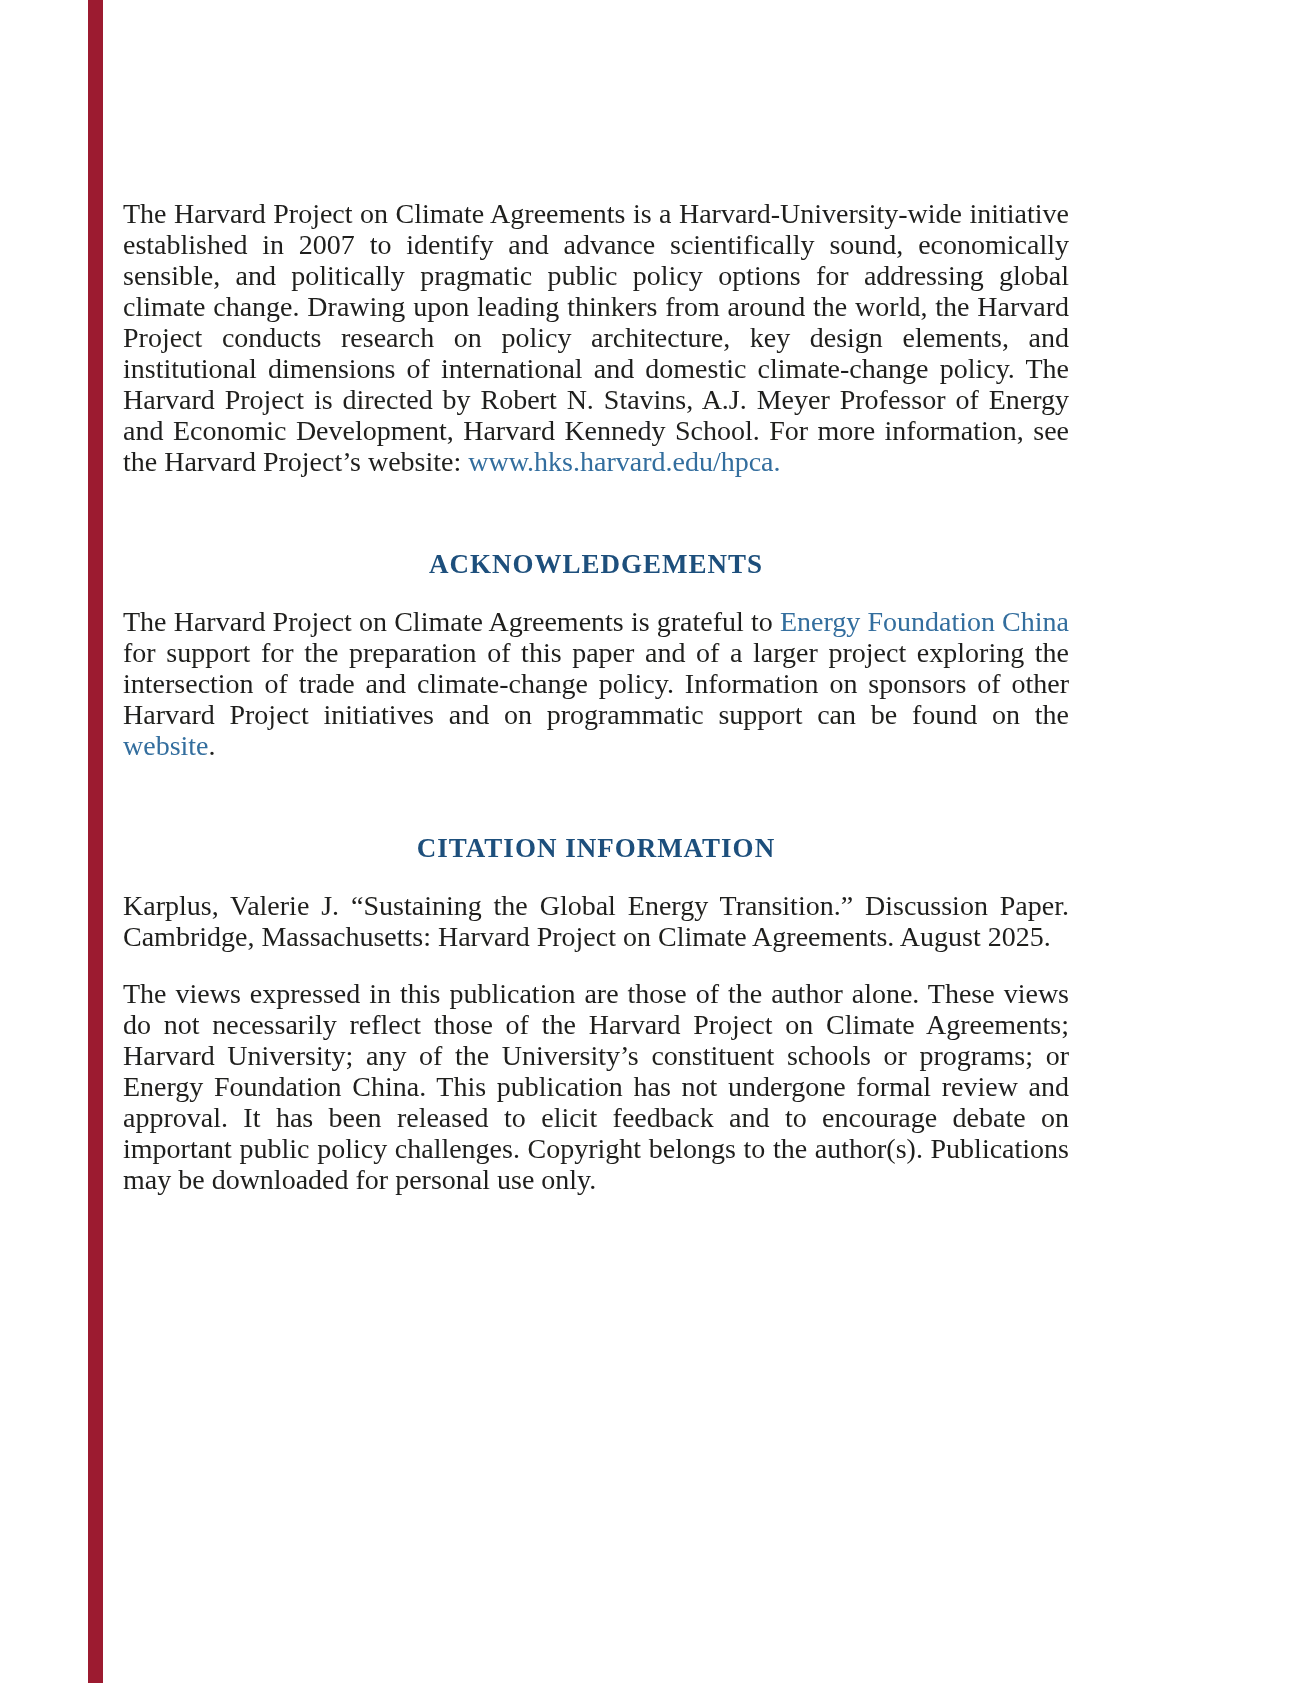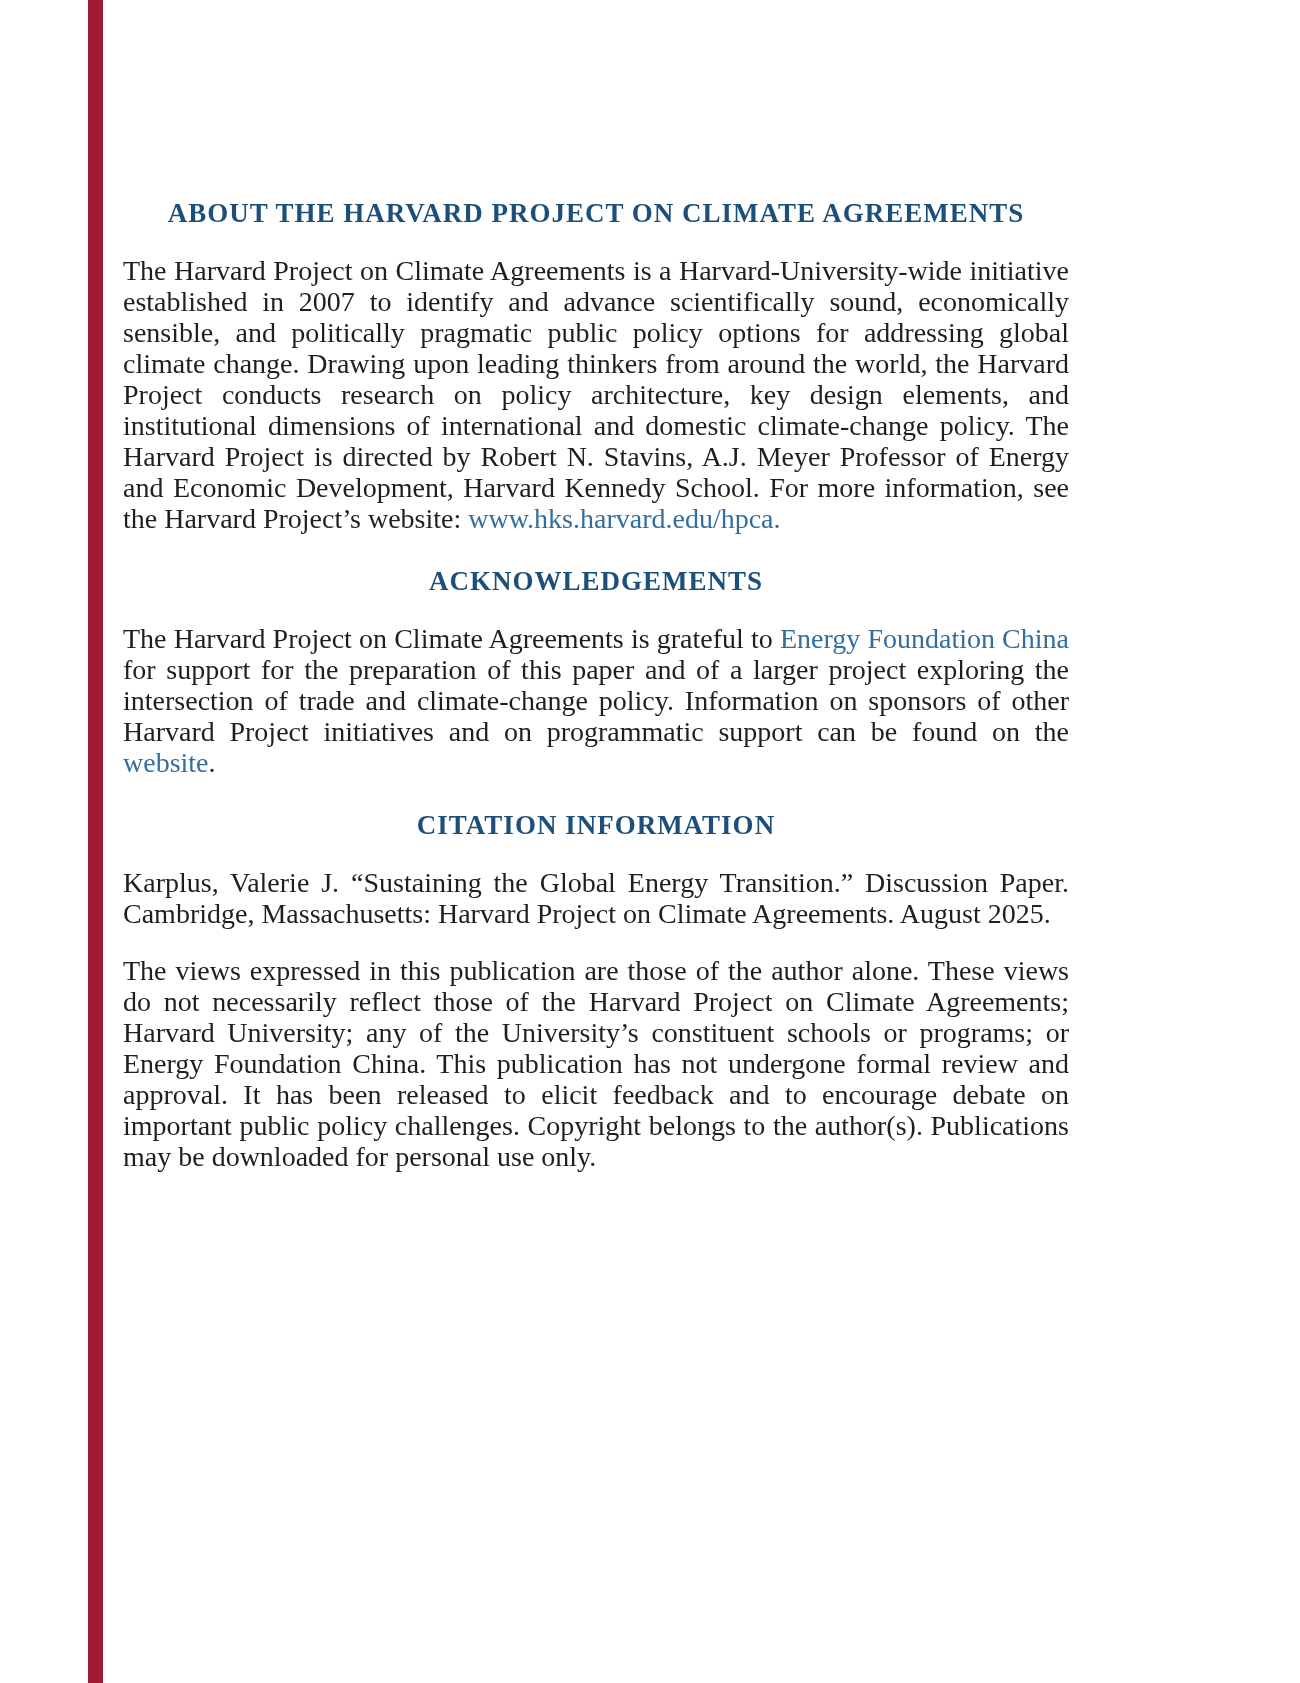--- a/index.html
+++ b/index.html
@@ -31,21 +31,21 @@
   }
   .section-heading {
     text-align: center;
     color: #1d4f7c;
     font-size: 27px;
     font-weight: 700;
     letter-spacing: 1px;
     margin: 0 0 26px 0;
   }
   .section-heading.spaced {
-    margin-top: 32px;
+    margin-top: 72px;
   }
   .body-text {
     font-size: 28px;
     line-height: 31px;
     color: #1f1f1d;
     text-align: justify;
     margin: 0 0 26px 0;
   }
   .doc-link {
     color: #336e9e;
@@ -54,21 +54,20 @@
   }
 </style>
 </head>
 <body>
 
 <div class="page">
   <div class="crimson-bar"></div>
 
   <div class="content">
 
-    <h2 class="section-heading">ABOUT THE HARVARD PROJECT ON CLIMATE AGREEMENTS</h2>
 
     <p class="body-text"><span>The Harvard Project on Climate Agreements is a Harvard-University-wide initiative established in 2007 to identify and advance scientifically sound, economically sensible, and politically pragmatic public policy options for addressing global climate change. Drawing upon leading thinkers from around the world, the Harvard Project conducts research on policy architecture, key design elements, and institutional dimensions of international and domestic climate-change policy. The Harvard Project is directed by Robert N. Stavins, A.J. Meyer Professor of Energy and Economic Development, Harvard Kennedy School. For more information, see the Harvard Project’s website: </span><a class="doc-link">www.hks.harvard.edu/hpca.</a></p>
 
     <h2 class="section-heading spaced">ACKNOWLEDGEMENTS</h2>
 
     <p class="body-text"><span>The Harvard Project on Climate Agreements is grateful to </span><a class="doc-link">Energy Foundation China</a><span> for support for the preparation of this paper and of a larger project exploring the intersection of trade and climate-change policy. Information on sponsors of other Harvard Project initiatives and on programmatic support can be found on the </span><a class="doc-link">website</a><span>.</span></p>
 
     <h2 class="section-heading spaced">CITATION INFORMATION</h2>
 
     <p class="body-text">Karplus, Valerie J. “Sustaining the Global Energy Transition.” Discussion Paper. Cambridge, Massachusetts: Harvard Project on Climate Agreements. August 2025.</p>

